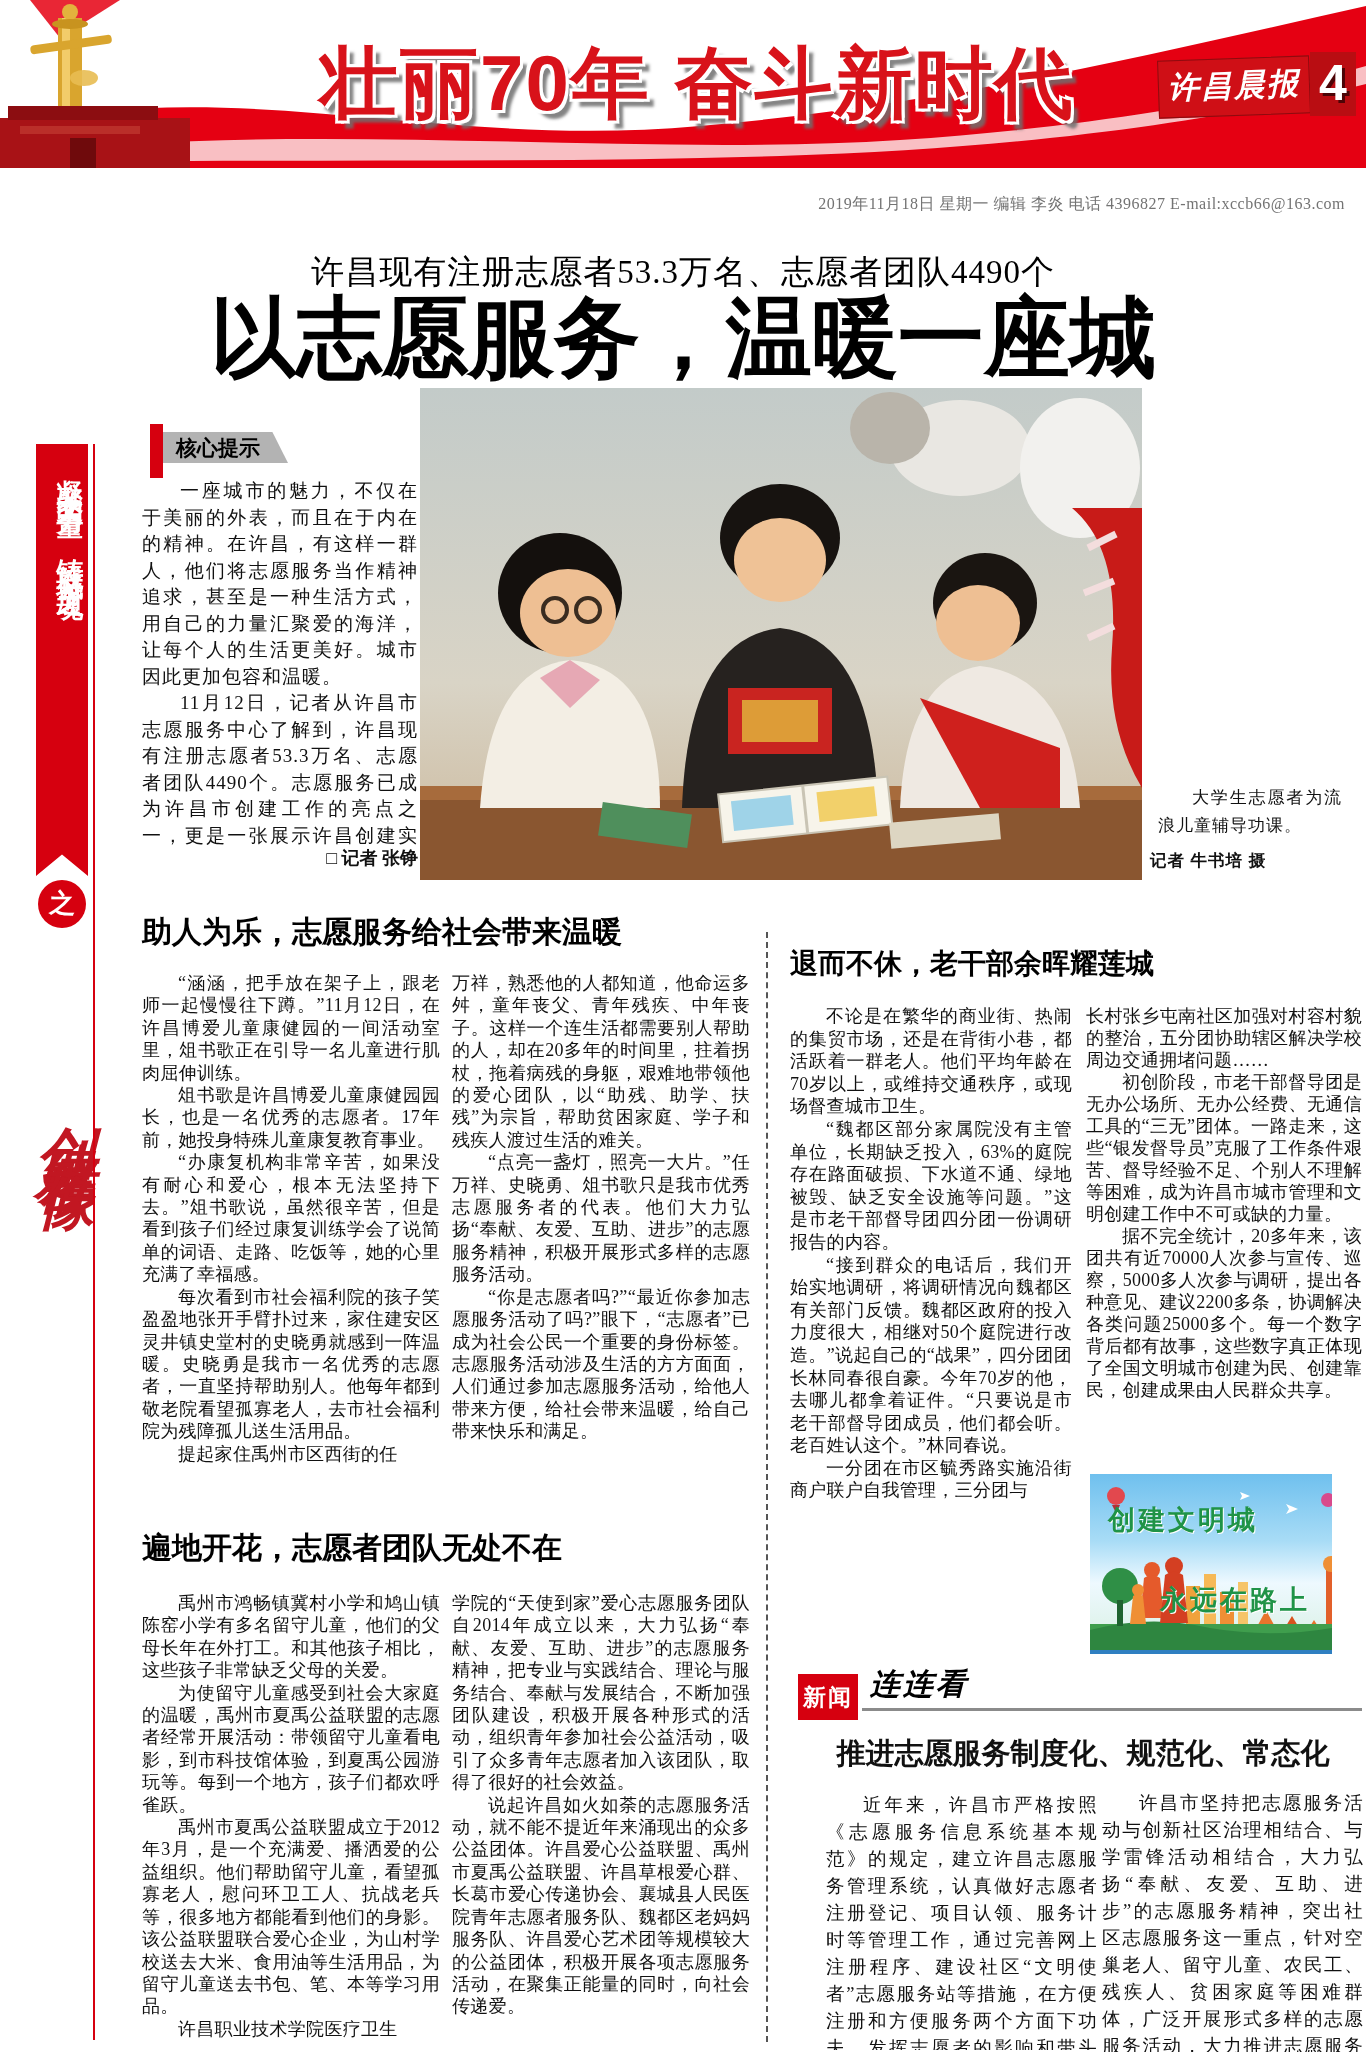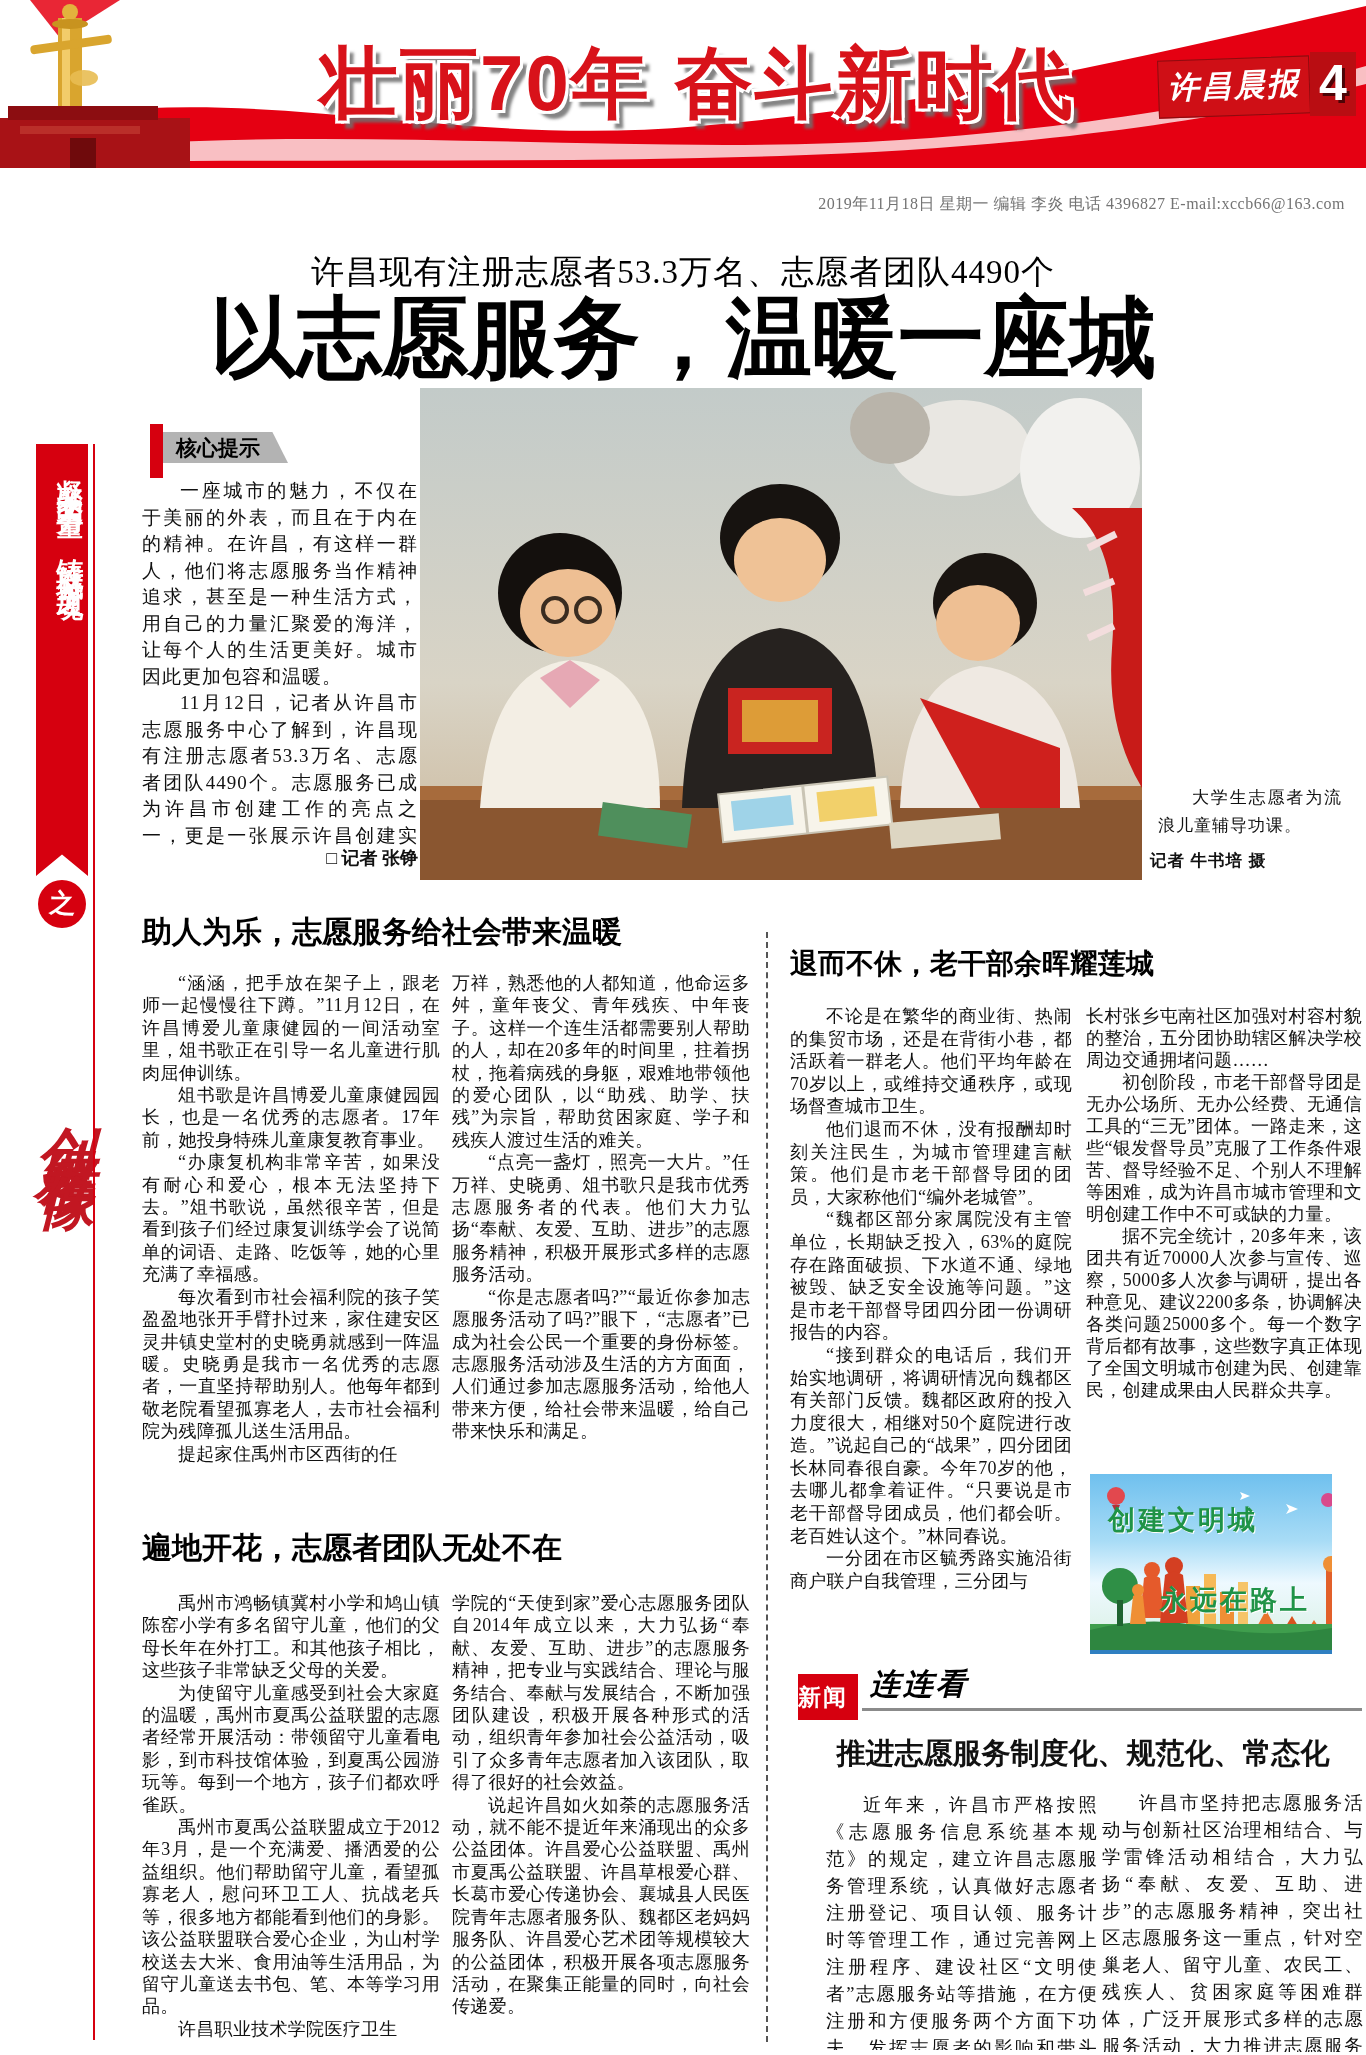--- a/index.html
+++ b/index.html
@@ -77,21 +77,21 @@
           background:linear-gradient(180deg,#6fc0ee 0%,#a8dcf6 38%,#eef9ff 62%,#d8f0e2 100%);
           border-bottom:4px solid #2f7fc1;}
   .poster .l1{position:absolute;left:18px;top:28px;font-family:"Liberation Sans",sans-serif;
           font-weight:900;font-size:27px;color:#1f9347;letter-spacing:3px;text-shadow:1px 1px 0 #fff;}
   .poster .l2{position:absolute;left:70px;top:66px;font-family:"Liberation Sans",sans-serif;
           font-weight:900;font-size:27px;color:#1f9347;letter-spacing:3px;text-shadow:1px 1px 0 #fff;margin-top:42px;}
 
   
   .newstag{left:798px;top:1674px;width:60px;height:46px;background:#d6000f;color:#fff;
            font-family:"Liberation Sans",sans-serif;font-weight:bold;font-size:23px;line-height:46px;
-           text-align:left;letter-spacing:2px;}
+           text-align:center;letter-spacing:2px;}
   .tagsuffix{left:870px;top:1664px;font-size:30px;font-weight:bold;font-style:italic;letter-spacing:3px;color:#000;}
   .newsrule{left:862px;top:1708px;width:500px;height:3px;background:#8b8b8b;}
   .newshead{left:800px;top:1734px;width:566px;text-align:center;font-family:"Liberation Sans",sans-serif;
             font-weight:900;font-size:29px;white-space:nowrap;}
   .ncol{font-size:18.5px;line-height:27px;letter-spacing:1.2px;text-align:justify;overflow:hidden;}
   .ncol p{margin:0;text-indent:2em;}
   .nc1{left:826px;top:1792px;width:272px;height:258px;}
   .nc2{left:1102px;top:1790px;width:262px;height:262px;}
 </style>
 </head>
@@ -223,21 +223,20 @@
   <div class="abs col s2c2">
     <p class="cont">学院的“天使到家”爱心志愿服务团队自2014年成立以来，大力弘扬“奉献、友爱、互助、进步”的志愿服务精神，把专业与实践结合、理论与服务结合、奉献与发展结合，不断加强团队建设，积极开展各种形式的活动，组织青年参加社会公益活动，吸引了众多青年志愿者加入该团队，取得了很好的社会效益。</p>
     <p>说起许昌如火如荼的志愿服务活动，就不能不提近年来涌现出的众多公益团体。许昌爱心公益联盟、禹州市夏禹公益联盟、许昌草根爱心群、长葛市爱心传递协会、襄城县人民医院青年志愿者服务队、魏都区老妈妈服务队、许昌爱心艺术团等规模较大的公益团体，积极开展各项志愿服务活动，在聚集正能量的同时，向社会传递爱。</p>
   </div>
 
   <div class="abs dashv"></div>
 
   <div class="abs sechead h3a">退而不休，老干部余晖耀莲城</div>
   <div class="abs col s3c1">
     <p>不论是在繁华的商业街、热闹的集贸市场，还是在背街小巷，都活跃着一群老人。他们平均年龄在70岁以上，或维持交通秩序，或现场督查城市卫生。</p>
-    <p>他们退而不休，没有报酬却时刻关注民生，为城市管理建言献策。他们是市老干部督导团的团员，大家称他们“编外老城管”。</p>
     <p>“魏都区部分家属院没有主管单位，长期缺乏投入，63%的庭院存在路面破损、下水道不通、绿地被毁、缺乏安全设施等问题。”这是市老干部督导团四分团一份调研报告的内容。</p>
     <p>“接到群众的电话后，我们开始实地调研，将调研情况向魏都区有关部门反馈。魏都区政府的投入力度很大，相继对50个庭院进行改造。”说起自己的“战果”，四分团团长林同春很自豪。今年70岁的他，去哪儿都拿着证件。“只要说是市老干部督导团成员，他们都会听。老百姓认这个。”林同春说。</p>
     <p>一分团在市区毓秀路实施沿街商户联户自我管理，三分团与</p>
   </div>
   <div class="abs col s3c2">
     <p class="cont">长村张乡屯南社区加强对村容村貌的整治，五分团协助辖区解决学校周边交通拥堵问题……</p>
     <p>初创阶段，市老干部督导团是无办公场所、无办公经费、无通信工具的“三无”团体。一路走来，这些“银发督导员”克服了工作条件艰苦、督导经验不足、个别人不理解等困难，成为许昌市城市管理和文明创建工作中不可或缺的力量。</p>
     <p>据不完全统计，20多年来，该团共有近70000人次参与宣传、巡察，5000多人次参与调研，提出各种意见、建议2200多条，协调解决各类问题25000多个。每一个数字背后都有故事，这些数字真正体现了全国文明城市创建为民、创建靠民，创建成果由人民群众共享。</p>
   </div>
 

